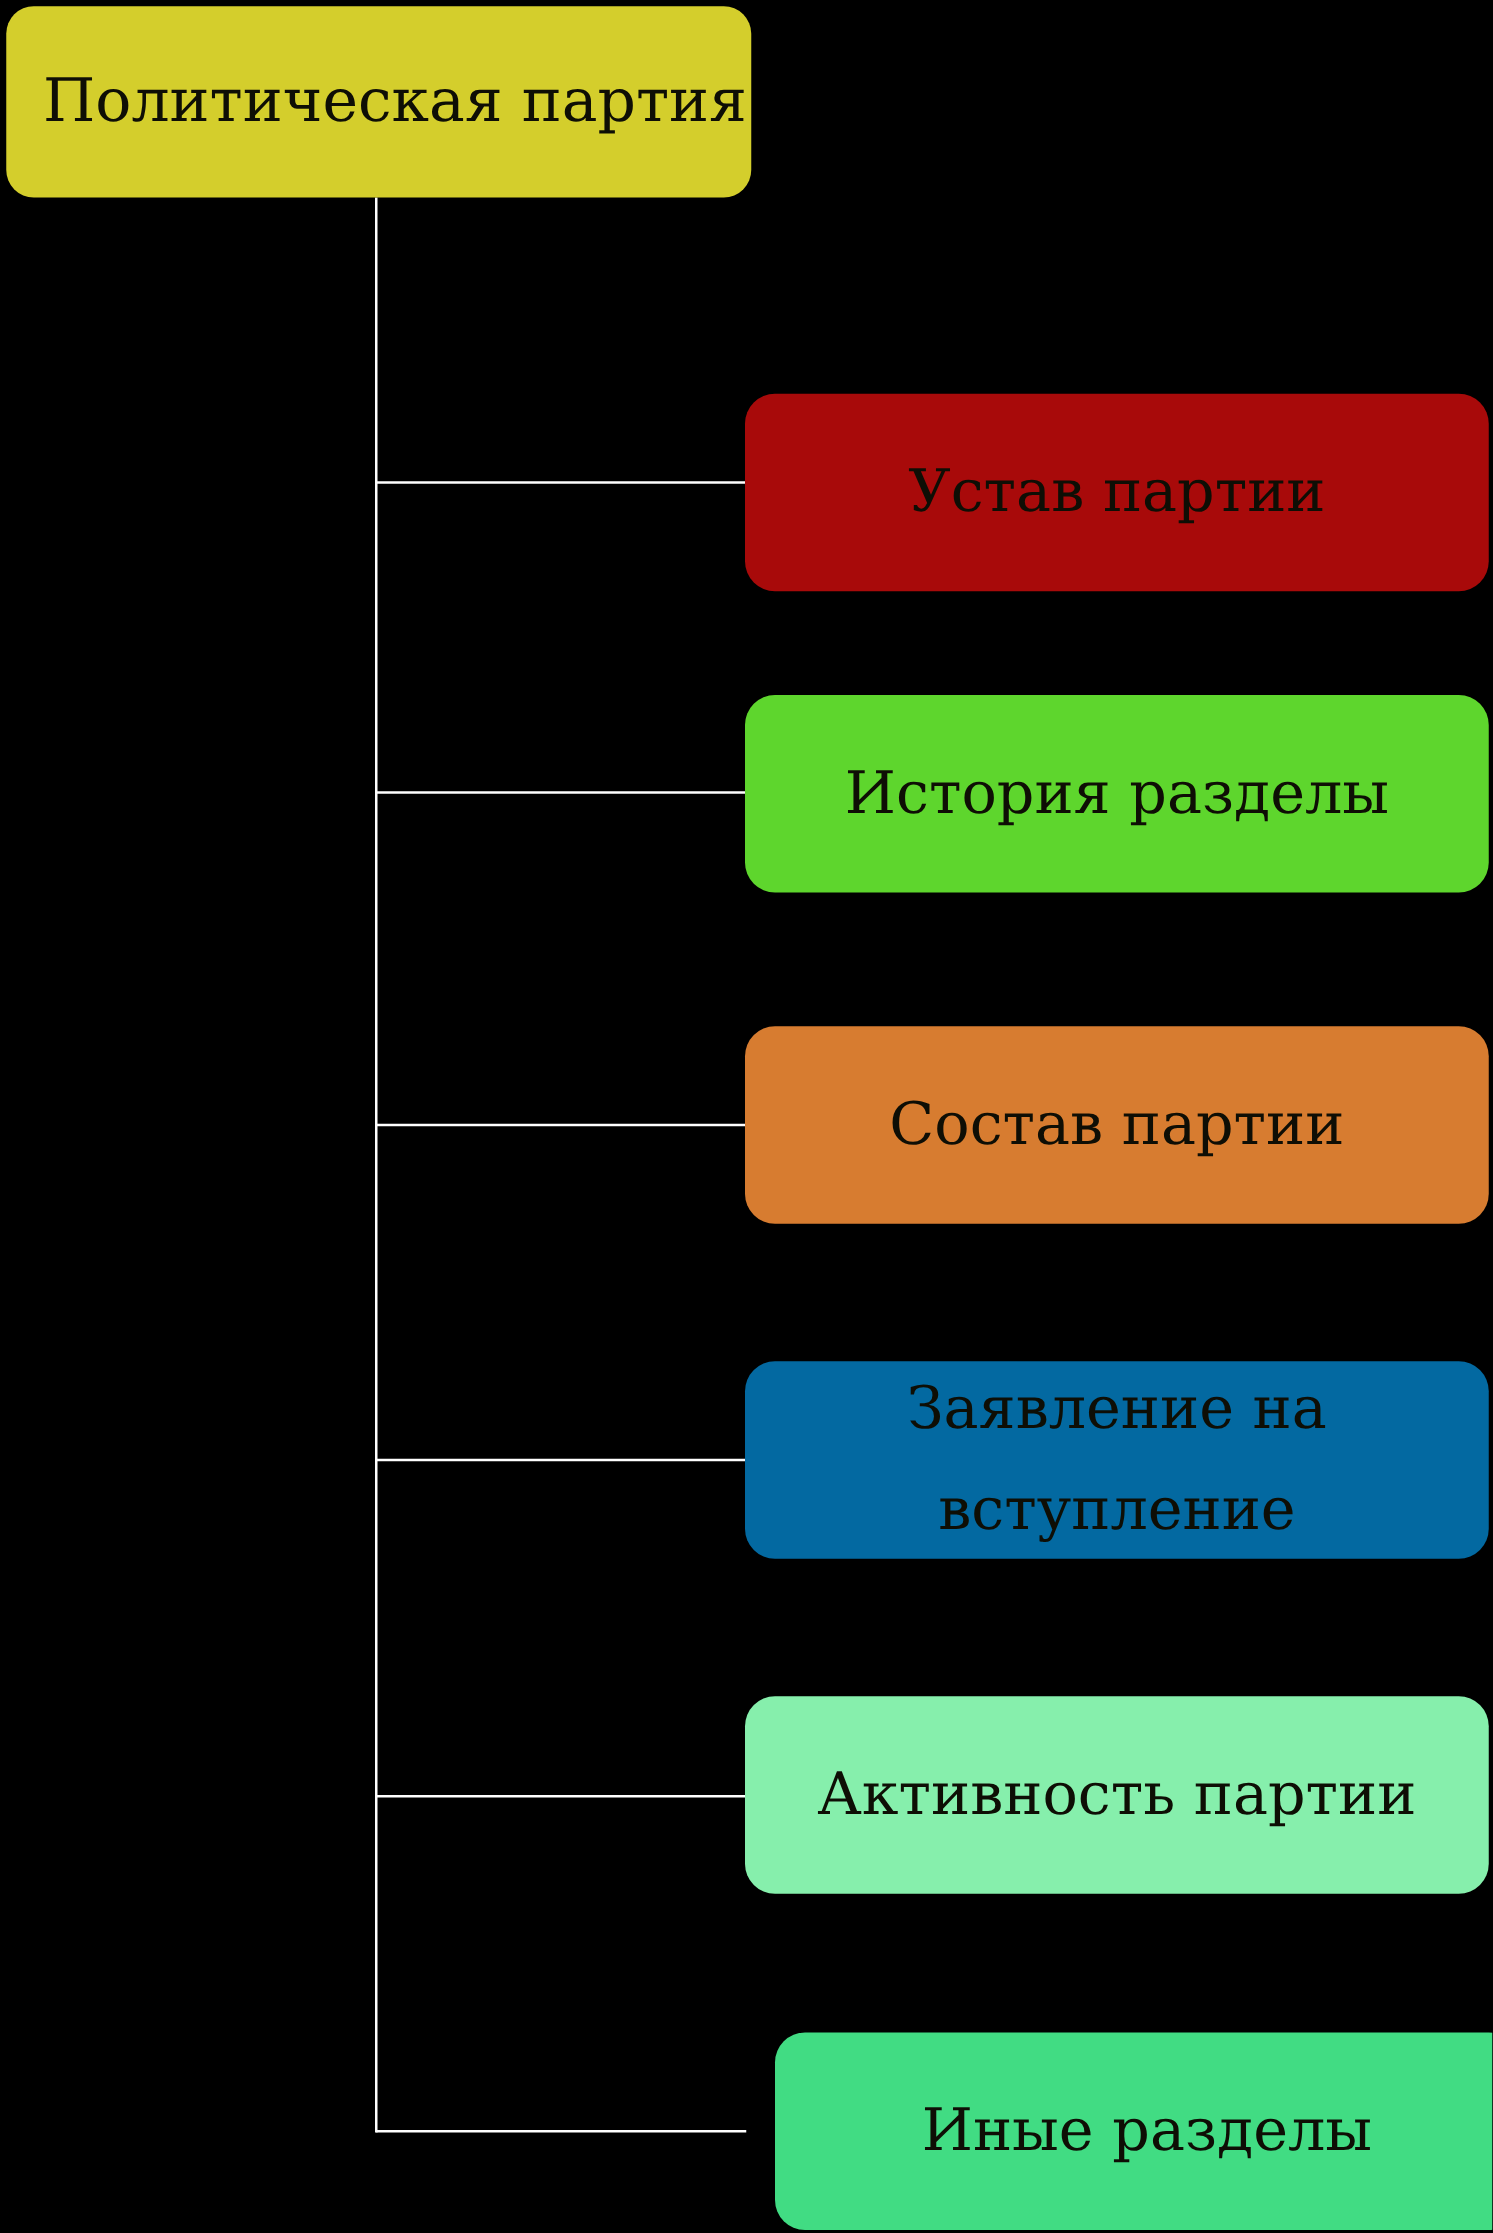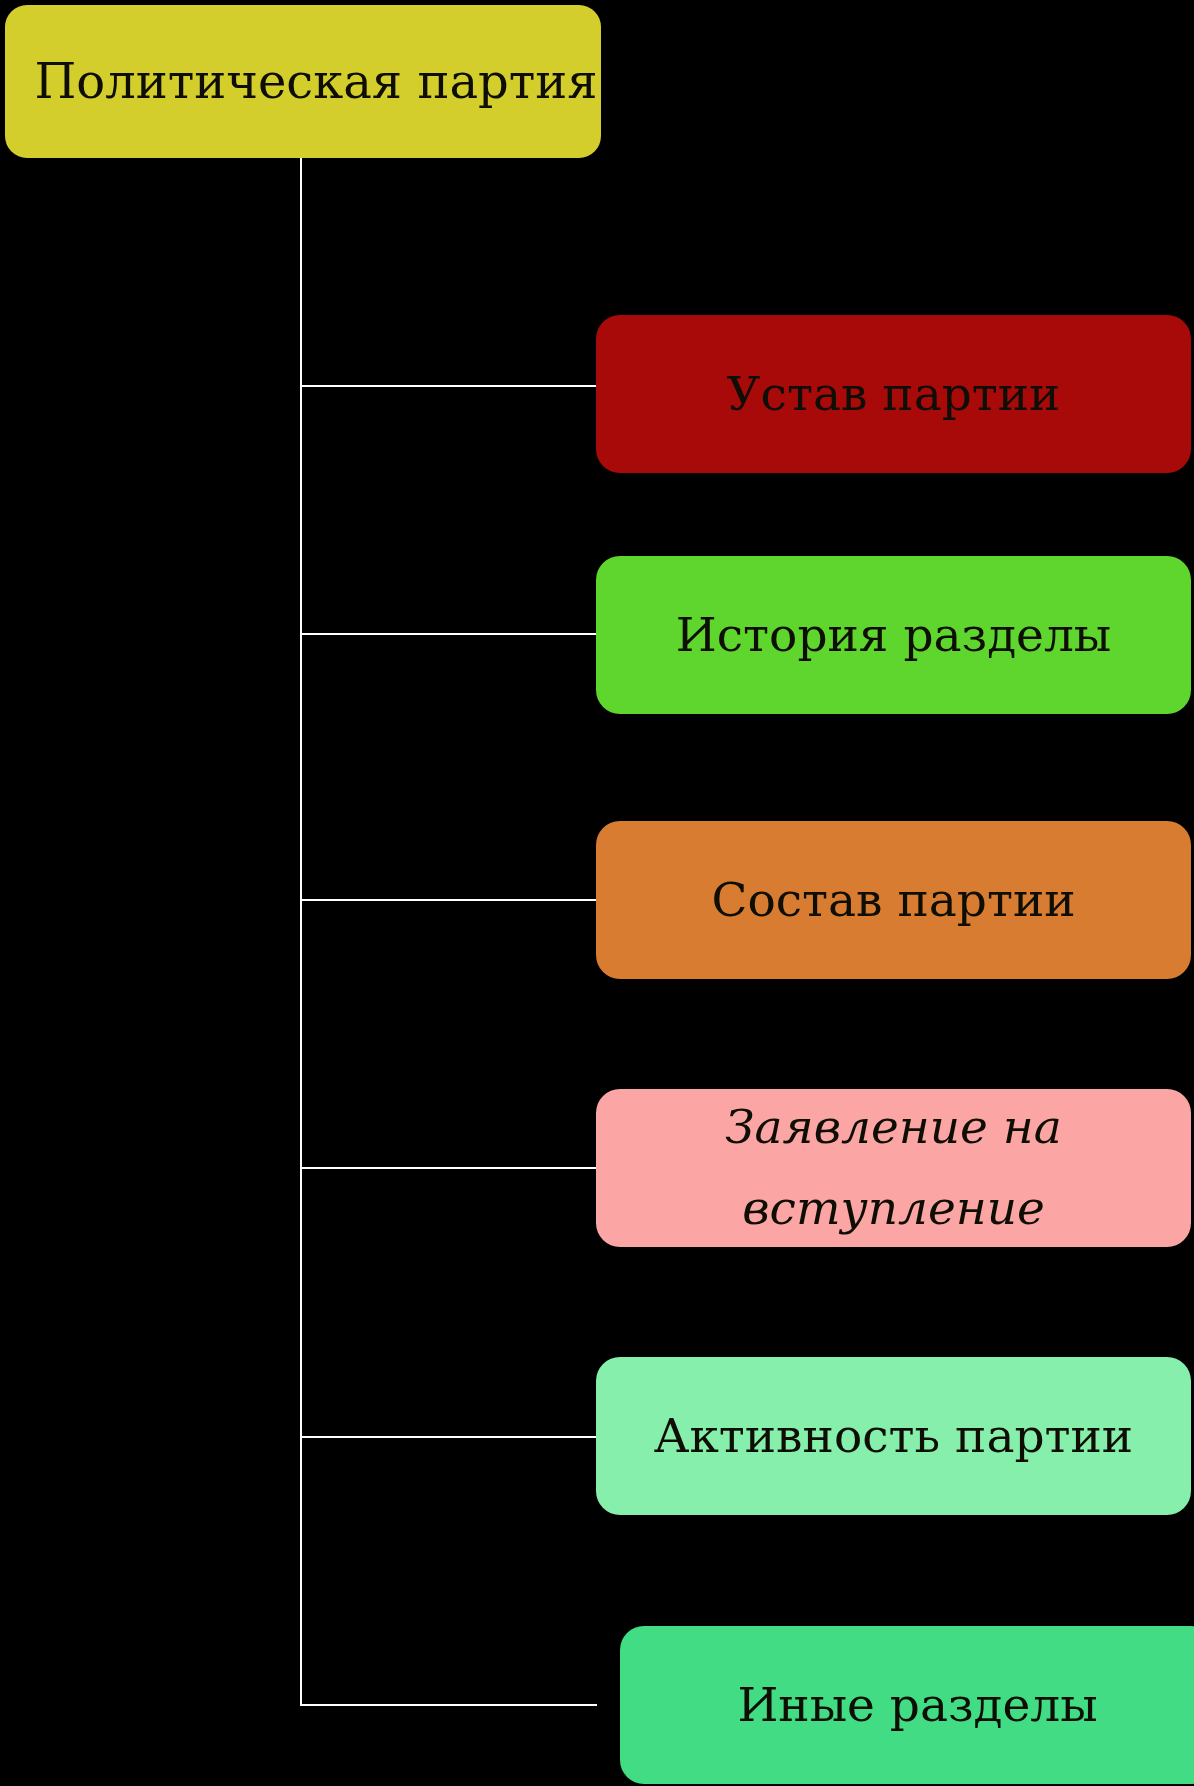--- a/index.html
+++ b/index.html
@@ -84,20 +84,20 @@
   <div class="line branch branch-6" style="background-color: rgb(255, 255, 255);"></div>
 
   <div class="node root-node" style="background-color: rgb(212, 206, 44);">Политическая партия</div>
 
   <div class="node child-node child-1" style="background-color: rgb(168, 10, 10); margin-top: 27px;">Устав партии</div>
 
   <div class="node child-node child-2" style="background-color: rgb(94, 214, 45);">История разделы</div>
 
   <div class="node child-node child-3" style="background-color: rgb(215, 124, 48);">Состав партии</div>
 
-  <div class="node child-node child-4" style="background-color: #fca5a5; font-style: italic;">Заявление на
+  <div class="node child-node child-4" style="background-color: #0369a1;">Заявление на
 вступление</div>
 
   <div class="node child-node child-5" style="background-color: #86efac;">Активность партии</div>
 
   <div class="node child-node child-6" style="background-color: rgb(65, 220, 131); margin-left: 24px;">Иные разделы</div>
 
 </div>
 
 </body></html>

